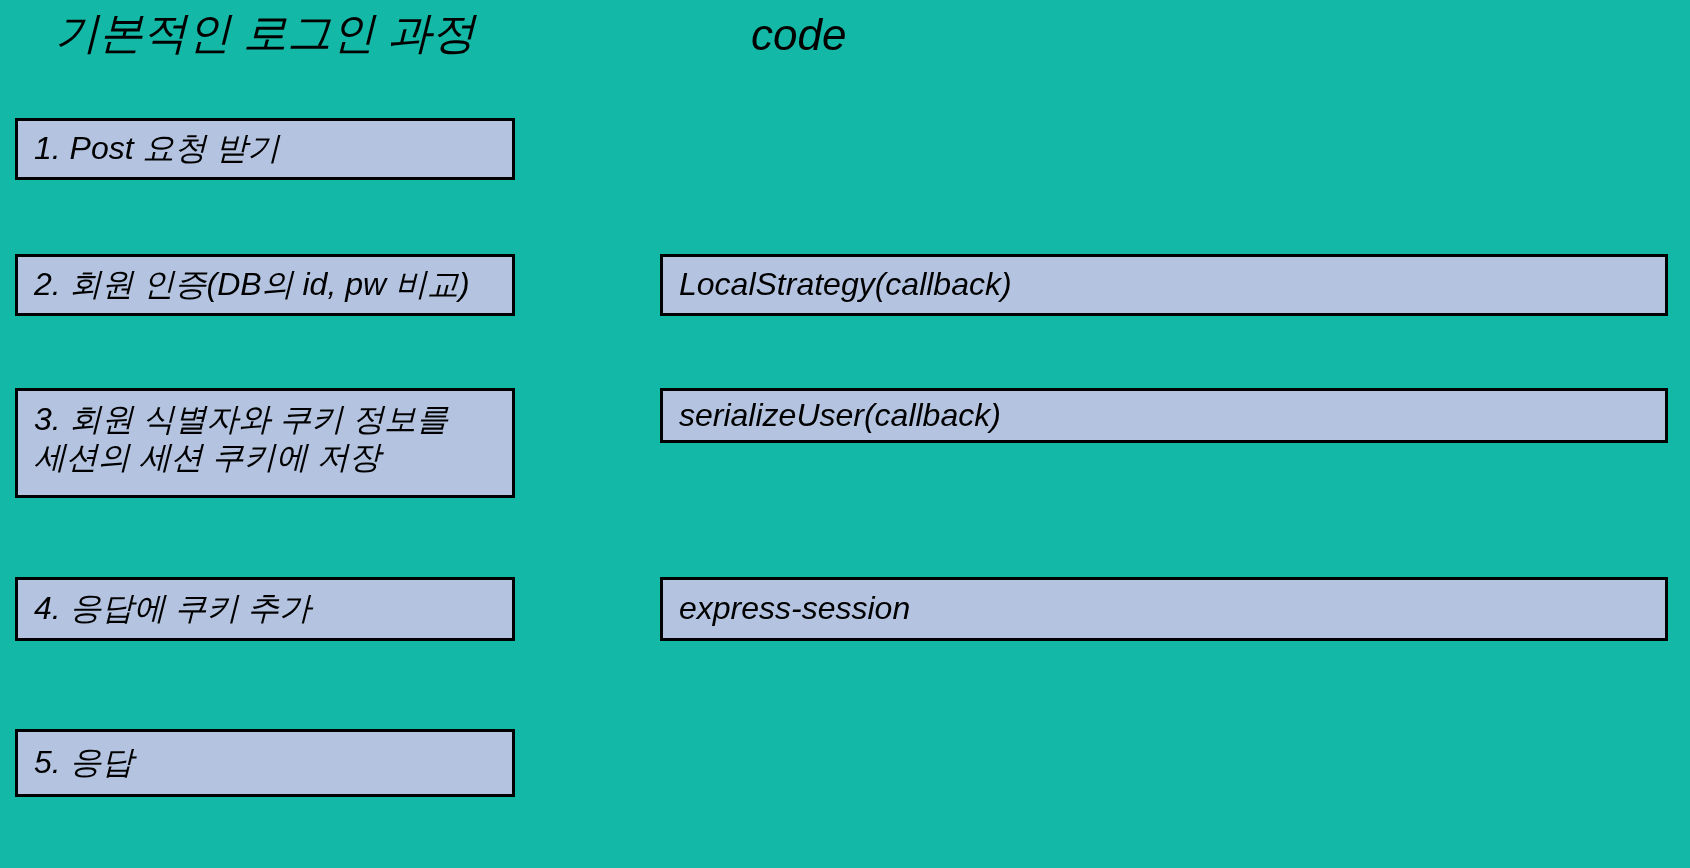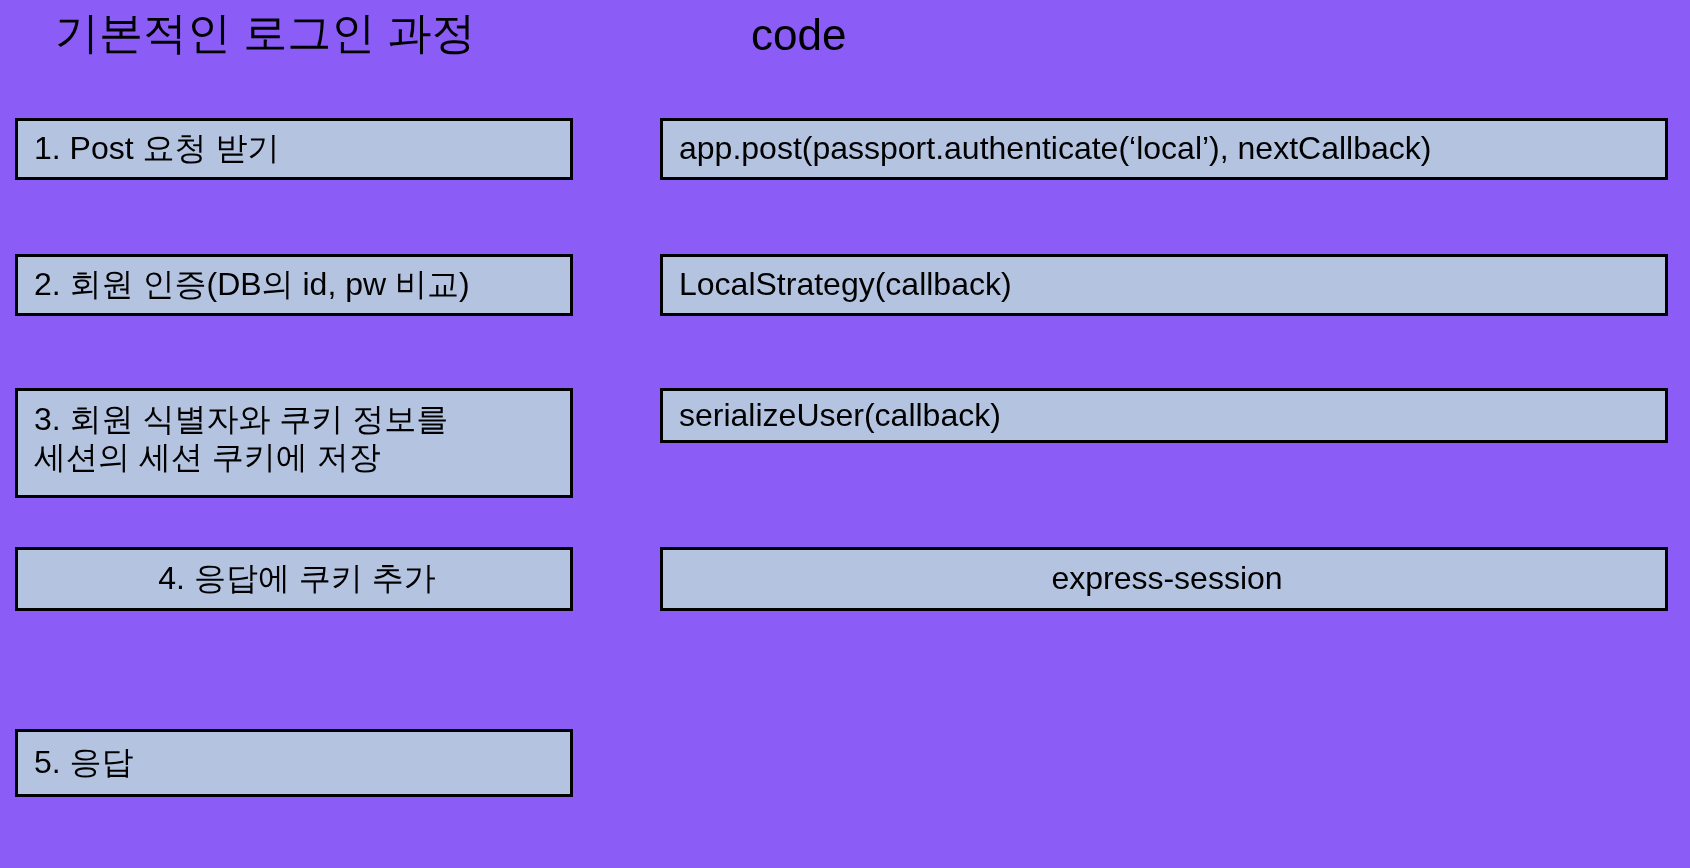--- a/index.html
+++ b/index.html
@@ -8,22 +8,23 @@
     background: #ffffff;
   }
   body {
     font-family: "Liberation Sans", "DejaVu Sans", sans-serif;
     color: #000000;
   }
   #canvas {
     position: relative;
     width: 1690px;
     height: 868px;
-    background: #8b5cf6;
+    background: #14b8a6;
     overflow: hidden;
+    font-style: italic;
   }
   .heading {
     position: absolute;
     font-size: 44px;
     line-height: 1.05;
     font-weight: 400;
     color: #000000;
     white-space: nowrap;
   }
   #heading-left  { left: 55px;  top: 10px; }
@@ -41,45 +42,42 @@
   }
   .box-text {
     font-size: 32px;
     line-height: 1.18;
     color: #000000;
     white-space: pre-line;
     text-align: left;
   }
 
   
-  .col-left  { left: 15px;  width: 558px; }
+  .col-left  { left: 15px;  width: 500px; }
   
   .col-right { left: 660px; width: 1008px; }
 
   .row1 { top: 118px; height: 62px; }
   .row2 { top: 254px; height: 62px; }
   .row3-left  { top: 388px; height: 110px; align-items: flex-start; padding-top: 10px; }
   .row3-right { top: 388px; height: 55px; }
-  .row4 { top: 547px; height: 64px; justify-content: center; }
+  .row4 { top: 577px; height: 64px; }
   .row5 { top: 708px; height: 68px; margin-top: 21px; }
 </style>
 </head>
 <body>
 
 <div id="canvas">
 
   <div class="heading" id="heading-left">기본적인 로그인 과정</div>
 
   <div class="heading" id="heading-right">code</div>
 
   <div class="box col-left row1">
     <span class="box-text">1. Post 요청 받기</span>
-  </div>
-  <div class="box col-right row1">
-    <span class="box-text">app.post(passport.authenticate(‘local’), nextCallback)</span>
   </div>
 
   <div class="box col-left row2">
     <span class="box-text">2. 회원 인증(DB의 id, pw 비교)</span>
   </div>
   <div class="box col-right row2">
     <span class="box-text">LocalStrategy(callback)</span>
   </div>
 
   <div class="box col-left row3-left">

